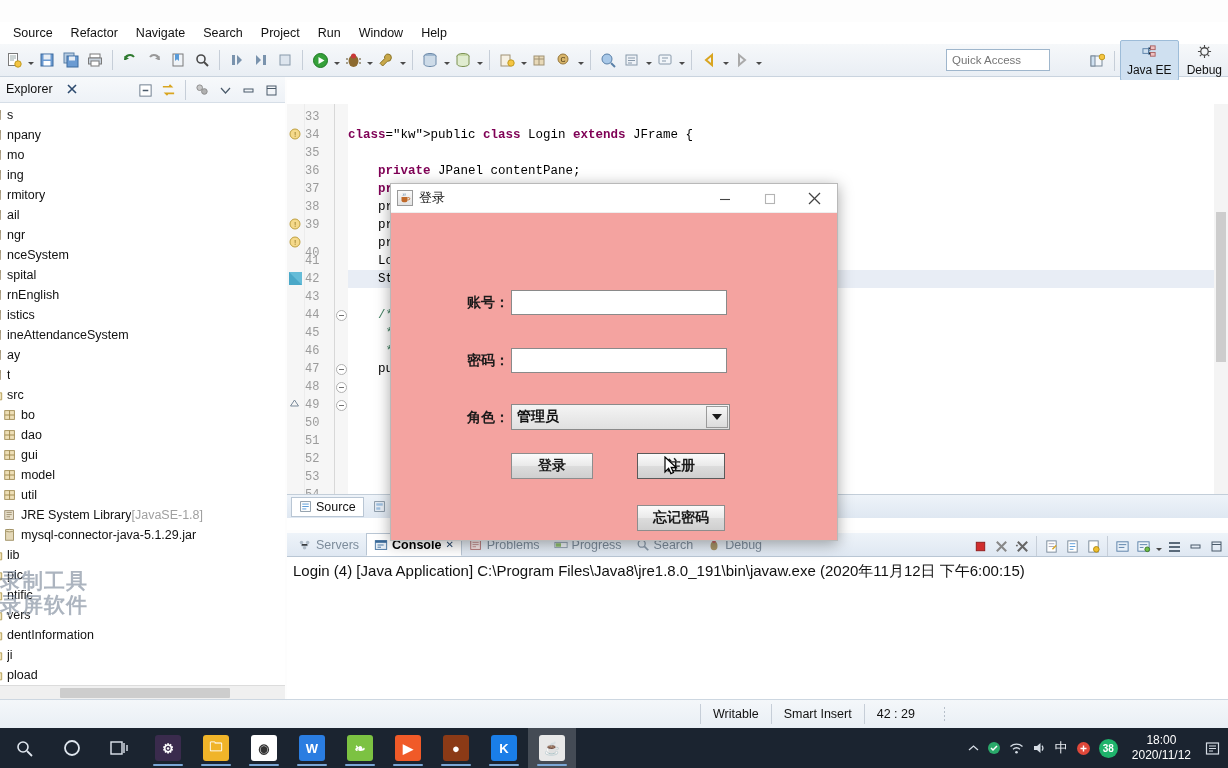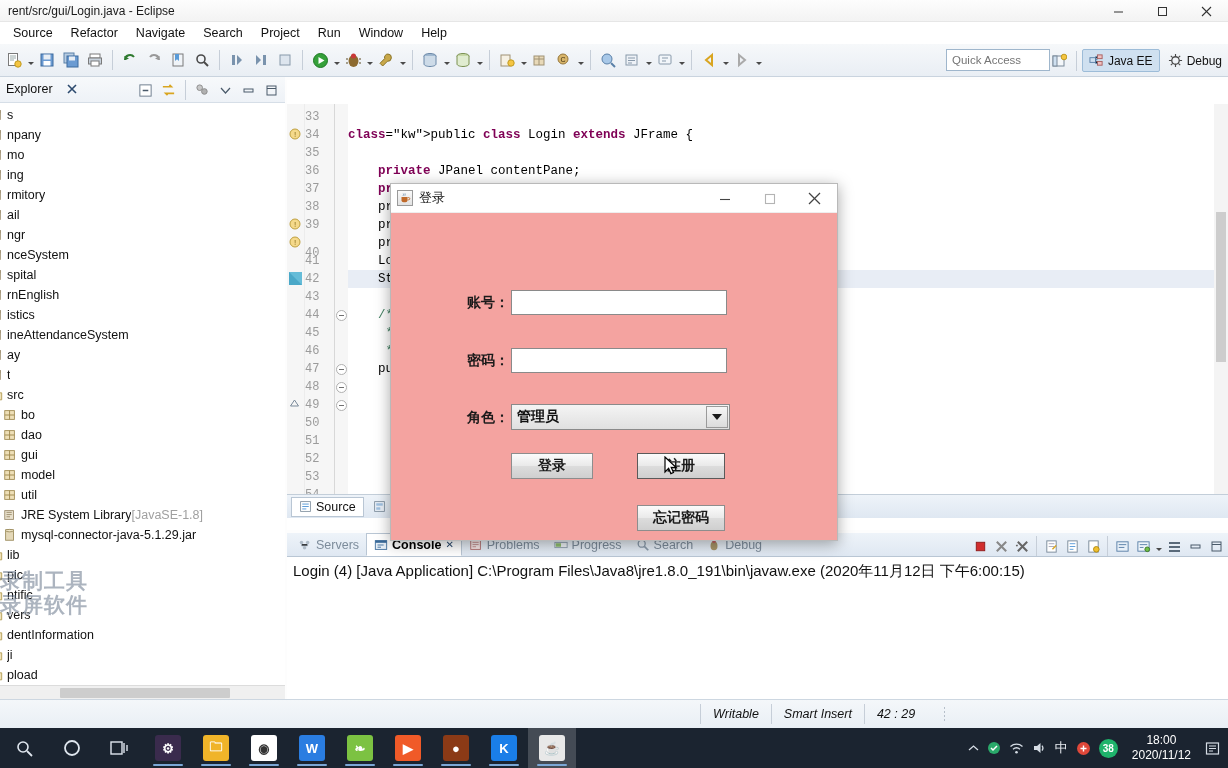--- a/index.html
+++ b/index.html
@@ -77,21 +77,21 @@
     border: 1px solid #9fb6cc; background: #fff;
     font-size: 11.5px; color: #707070;
     padding: 3px 5px; outline: none;
   }
   .persp-bar {
     position: absolute; right: 0; top: 3px; height: 27px;
     display: flex; align-items: center; gap: 2px;
   }
   .persp-btn {
     display: flex; align-items: center; gap: 4px;
-    padding: 3px 6px; font-size: 12px; color: #111; border-radius: 2px;
+    padding: 3px 6px; font-size: 12px; color: #111; border-radius: 2px; flex-direction: column;
   }
   .persp-btn.active { background: #cfe0f0; border: 1px solid #9dbcd8; }
 
   
   .explorer {
     position: absolute; left: 0; top: 77px; width: 285px; height: 622px;
     background: #fff;
   }
   .explorer-head {
     position: relative; height: 26px;
@@ -248,21 +248,20 @@
   .statusbar {
     position: absolute; left: 0; top: 699px; width: 1228px; height: 29px;
     background: linear-gradient(#f4f7fa, #e9eff5);
     border-top: 1px solid #cdd7e1;
     display: flex; align-items: center;
   }
   .st-sec {
     display: flex; align-items: center; height: 20px;
     padding: 0 12px; font-size: 12.5px; color: #111;
     border-left: 1px solid #c6ced8;
-    font-style: italic;
   }
   .st-dots {
     width: 4px; height: 16px; margin-left: 16px;
     background-image: radial-gradient(#b6bfca 40%, transparent 41%);
     background-size: 3px 4px;
   }
 
   
   .taskbar {
     position: absolute; left: 0; top: 728px; width: 1228px; height: 40px;
@@ -360,41 +359,20 @@
     font-family: "DejaVu Sans", sans-serif;
   }
   .swing-btn.focused { border: 1px solid #5a5a5a; }
   .cursor-arrow { position: absolute; pointer-events: none; }
 </style>
 </head>
 <body>
 
 <div id="app">
 
-  <div class="titlebar">
-    <div class="title">rent/src/gui/Login.java - Eclipse</div>
-    <div class="winbtns">
-      <div class="winbtn">
-        <svg width="11" height="11" viewBox="0 0 11 11">
-            <line x1="1" y1="6" x2="10" y2="6" stroke="#333" stroke-width="1"></line>
-          </svg>
-      </div>
-      <div class="winbtn">
-        <svg width="11" height="11" viewBox="0 0 11 11">
-            <rect x="1.5" y="1.5" width="8" height="8" fill="none" stroke="#333" stroke-width="1"></rect>
-          </svg>
-      </div>
-      <div class="winbtn close">
-        <svg width="11" height="11" viewBox="0 0 11 11">
-            <line x1="1" y1="1" x2="10" y2="10" stroke="#333" stroke-width="1.1"></line>
-            <line x1="10" y1="1" x2="1" y2="10" stroke="#333" stroke-width="1.1"></line>
-          </svg>
-      </div>
-    </div>
-  </div>
 
   <div class="menubar">
     <div class="menuitem">Source</div>
     <div class="menuitem">Refactor</div>
     <div class="menuitem">Navigate</div>
     <div class="menuitem">Search</div>
     <div class="menuitem">Project</div>
     <div class="menuitem">Run</div>
     <div class="menuitem">Window</div>
     <div class="menuitem">Help</div>

